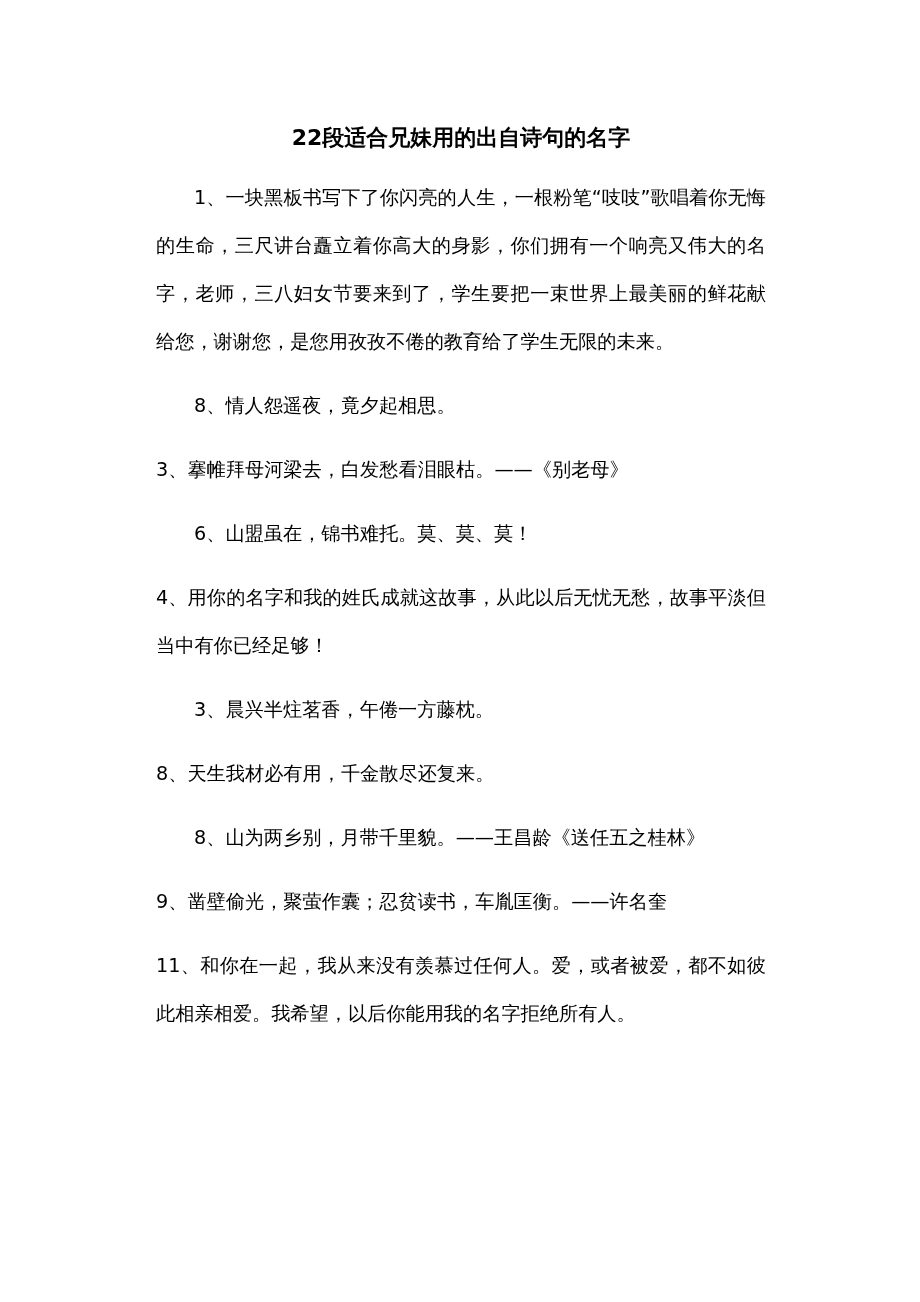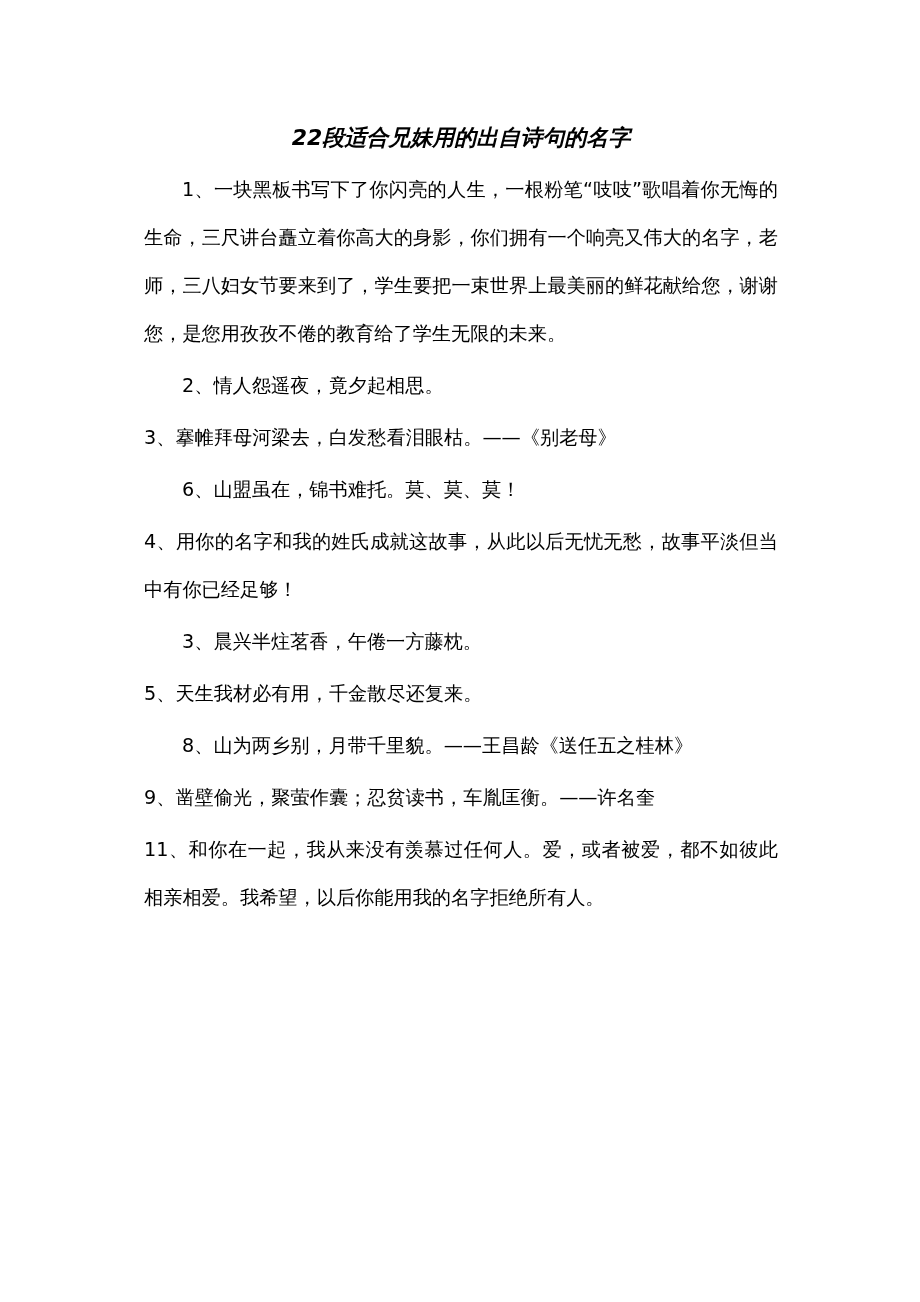--- a/index.html
+++ b/index.html
@@ -21,43 +21,42 @@
       top: 118px;
       width: 642px;
     }
     .title {
       text-align: center;
       font-weight: bold;
       font-size: 22px;
       line-height: 40px;
       margin: 0 0 8px 0;
       letter-spacing: 0px;
-      font-style: italic;
     }
     .para {
       font-size: 19.2px;
       line-height: 48px;
-      margin: 4px;
+      margin: 16px;
       text-align: justify;
       text-justify: inter-character;
       word-break: break-all;
     }
     .para.indent {
       text-indent: 38px;
     }
   </style>
 </head>
 <body>
 
 <div class="page">
   <h1 class="title">22段适合兄妹用的出自诗句的名字</h1>
 
   <p class="para indent">1、一块黑板书写下了你闪亮的人生，一根粉笔“吱吱”歌唱着你无悔的生命，三尺讲台矗立着你高大的身影，你们拥有一个响亮又伟大的名字，老师，三八妇女节要来到了，学生要把一束世界上最美丽的鲜花献给您，谢谢您，是您用孜孜不倦的教育给了学生无限的未来。</p>
-  <p class="para indent">2、情人怨遥夜，竟夕起相思。</p>
+  <p class="para indent">8、情人怨遥夜，竟夕起相思。</p>
   <p class="para">3、搴帷拜母河梁去，白发愁看泪眼枯。——《别老母》</p>
   <p class="para indent">6、山盟虽在，锦书难托。莫、莫、莫！</p>
   <p class="para">4、用你的名字和我的姓氏成就这故事，从此以后无忧无愁，故事平淡但当中有你已经足够！</p>
   <p class="para indent">3、晨兴半炷茗香，午倦一方藤枕。</p>
-  <p class="para">5、天生我材必有用，千金散尽还复来。</p>
+  <p class="para">8、天生我材必有用，千金散尽还复来。</p>
   <p class="para indent">8、山为两乡别，月带千里貌。——王昌龄《送任五之桂林》</p>
   <p class="para">9、凿壁偷光，聚萤作囊；忍贫读书，车胤匡衡。——许名奎</p>
   <p class="para">11、和你在一起，我从来没有羡慕过任何人。爱，或者被爱，都不如彼此相亲相爱。我希望，以后你能用我的名字拒绝所有人。</p>
 </div>
 
 </body></html>

